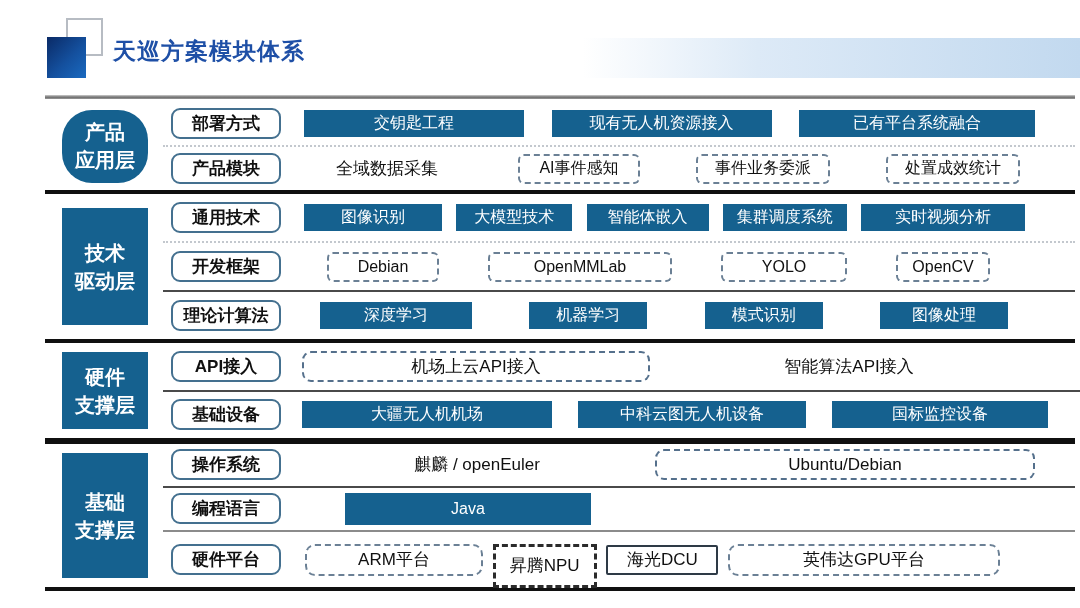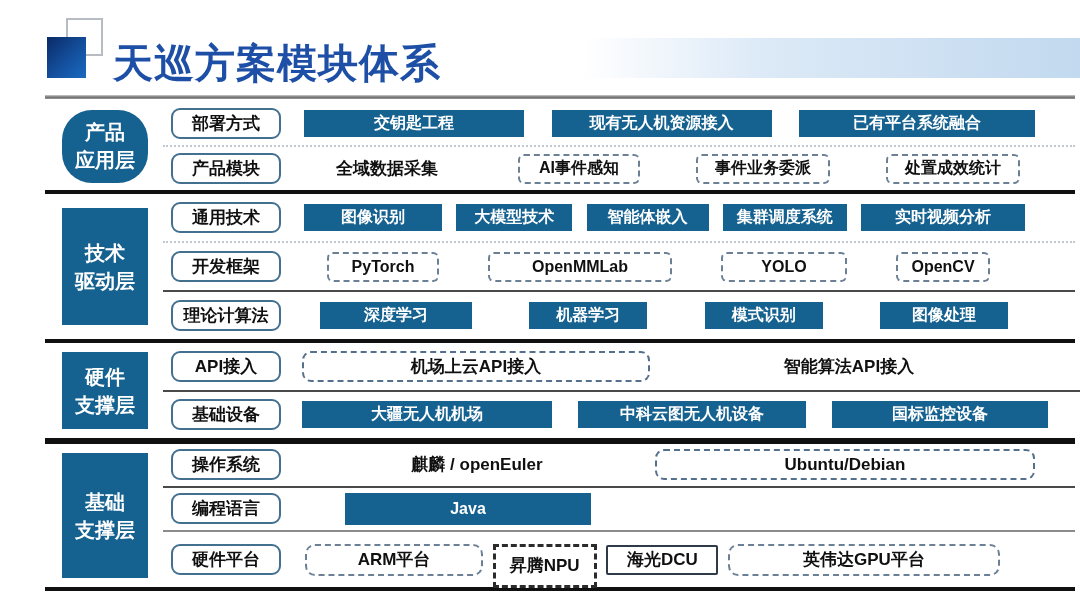--- a/index.html
+++ b/index.html
@@ -6,42 +6,42 @@
   body{width:1080px;height:608px;font-family:"Liberation Sans","DejaVu Sans",sans-serif;}
   .page{position:relative;width:1080px;height:608px;overflow:hidden;background:#fff;}
 
   
   .header{position:relative;height:95px;}
   .band{position:absolute;left:583px;top:38px;width:497px;height:40px;
         background:linear-gradient(90deg,#ffffff 0%,#ddeaf7 35%,#c2d9ef 100%);}
   .logo-white{position:absolute;left:66px;top:18px;width:33px;height:34px;background:#fff;border:2px solid #b7bcc3;}
   .logo-blue{position:absolute;left:47px;top:37px;width:39px;height:41px;
         background:linear-gradient(135deg,#0a2a66 0%,#14509e 55%,#1a6ac0 100%);}
-  .title{position:absolute;left:113px;top:36px;font-size:40px;font-weight:bold;color:#1e4fa6;letter-spacing:1px;}
+  .title{position:absolute;left:113px;top:36px;font-size:23px;font-weight:bold;color:#1e4fa6;letter-spacing:1px;}
 
   
   .content{position:absolute;left:45px;top:95px;width:1030px;}
   .graybar{height:4px;margin-bottom:3px;background:linear-gradient(180deg,#cfcfcf,#6e6e6e 55%,#9a9a9a);}
   .sep{height:4px;background:#101010;}
   .sep-thick{height:6px;}
 
   
   .layer{display:flex;align-items:center;}
   .layer-0{height:88px;} .layer-1{height:145px;} .layer-2{height:95px;} .layer-3{height:143px;}
   .layer-label{margin-left:17px;width:86px;background:#15618f;color:#fff;font-weight:bold;font-size:20px;
         text-align:center;display:flex;flex-direction:column;justify-content:center;line-height:1.4;flex:none;}
   .lab-0{height:73px;border-radius:30px;} .lab-1{height:117px;} .lab-2{height:77px;} .lab-3{height:125px;}
   .layer-rows{flex:1;height:100%;margin-left:15px;display:flex;flex-direction:column;justify-content:space-evenly;}
 
   .lrow{display:flex;align-items:center;}
   .cat{width:106px;height:27px;border:2px solid #44708f;border-radius:9px;background:#fff;font-weight:bold;
        font-size:17px;color:#101010;display:flex;align-items:center;justify-content:center;flex:none;margin-left:8px;}
   .items{flex:1;display:flex;align-items:center;justify-content:space-between;margin-left:16px;padding-right:40px;}
 
-  .it{display:flex;align-items:center;justify-content:center;font-weight:bold;flex:none;box-sizing:border-box;
+  .it{display:flex;align-items:center;justify-content:center;font-weight:normal;flex:none;box-sizing:border-box;
       text-align:center;white-space:nowrap;}
   .it-solid{background:#15618f;color:#fff;font-size:16px;height:27px;}
   .it-plain{color:#101010;font-size:17px;}
   .it-dashed{border:2px dashed #6b8095;border-radius:6px;background:#fff;color:#101010;font-size:16px;height:30px;}
   .it-dashed-wide{border:2px dashed #55708c;border-radius:9px;background:#fff;color:#101010;font-size:17px;height:31px;}
   .it-dashed-round{border:2px dashed #6b8095;border-radius:10px;background:#fff;color:#101010;font-size:17px;height:32px;}
   .it-dashed-long{border:3px dashed #2b2b2b;background:#fff;color:#101010;font-size:17px;height:44px;
       position:relative;top:6px;z-index:2;}
   .it-outline{border:2px solid #2e3a46;border-radius:2px;background:#fff;color:#101010;font-size:17px;height:30px;}
 
@@ -114,21 +114,21 @@
                 <div class="it it-solid" style="width: 116px;">大模型技术</div>
                 <div class="it it-solid" style="width: 122px;">智能体嵌入</div>
                 <div class="it it-solid" style="width: 124px;">集群调度系统</div>
                 <div class="it it-solid" style="width: 164px;">实时视频分析</div>
               </div>
             </div>
             <div class="div-dotted"></div>
             <div class="lrow rw-1-1">
               <div class="cat">开发框架</div>
               <div class="items">
-                <div class="it it-dashed" style="width: 112px;">PyTorch</div>
+                <div class="it it-dashed" style="width: 112px;">Debian</div>
                 <div class="it it-dashed" style="width: 184px;">OpenMMLab</div>
                 <div class="it it-dashed" style="width: 126px;">YOLO</div>
                 <div class="it it-dashed" style="width: 94px;">OpenCV</div>
               </div>
             </div>
             <div class="div-line"></div>
             <div class="lrow rw-1-2">
               <div class="cat">理论计算法</div>
               <div class="items">
                 <div class="it it-solid" style="width: 152px;">深度学习</div>

